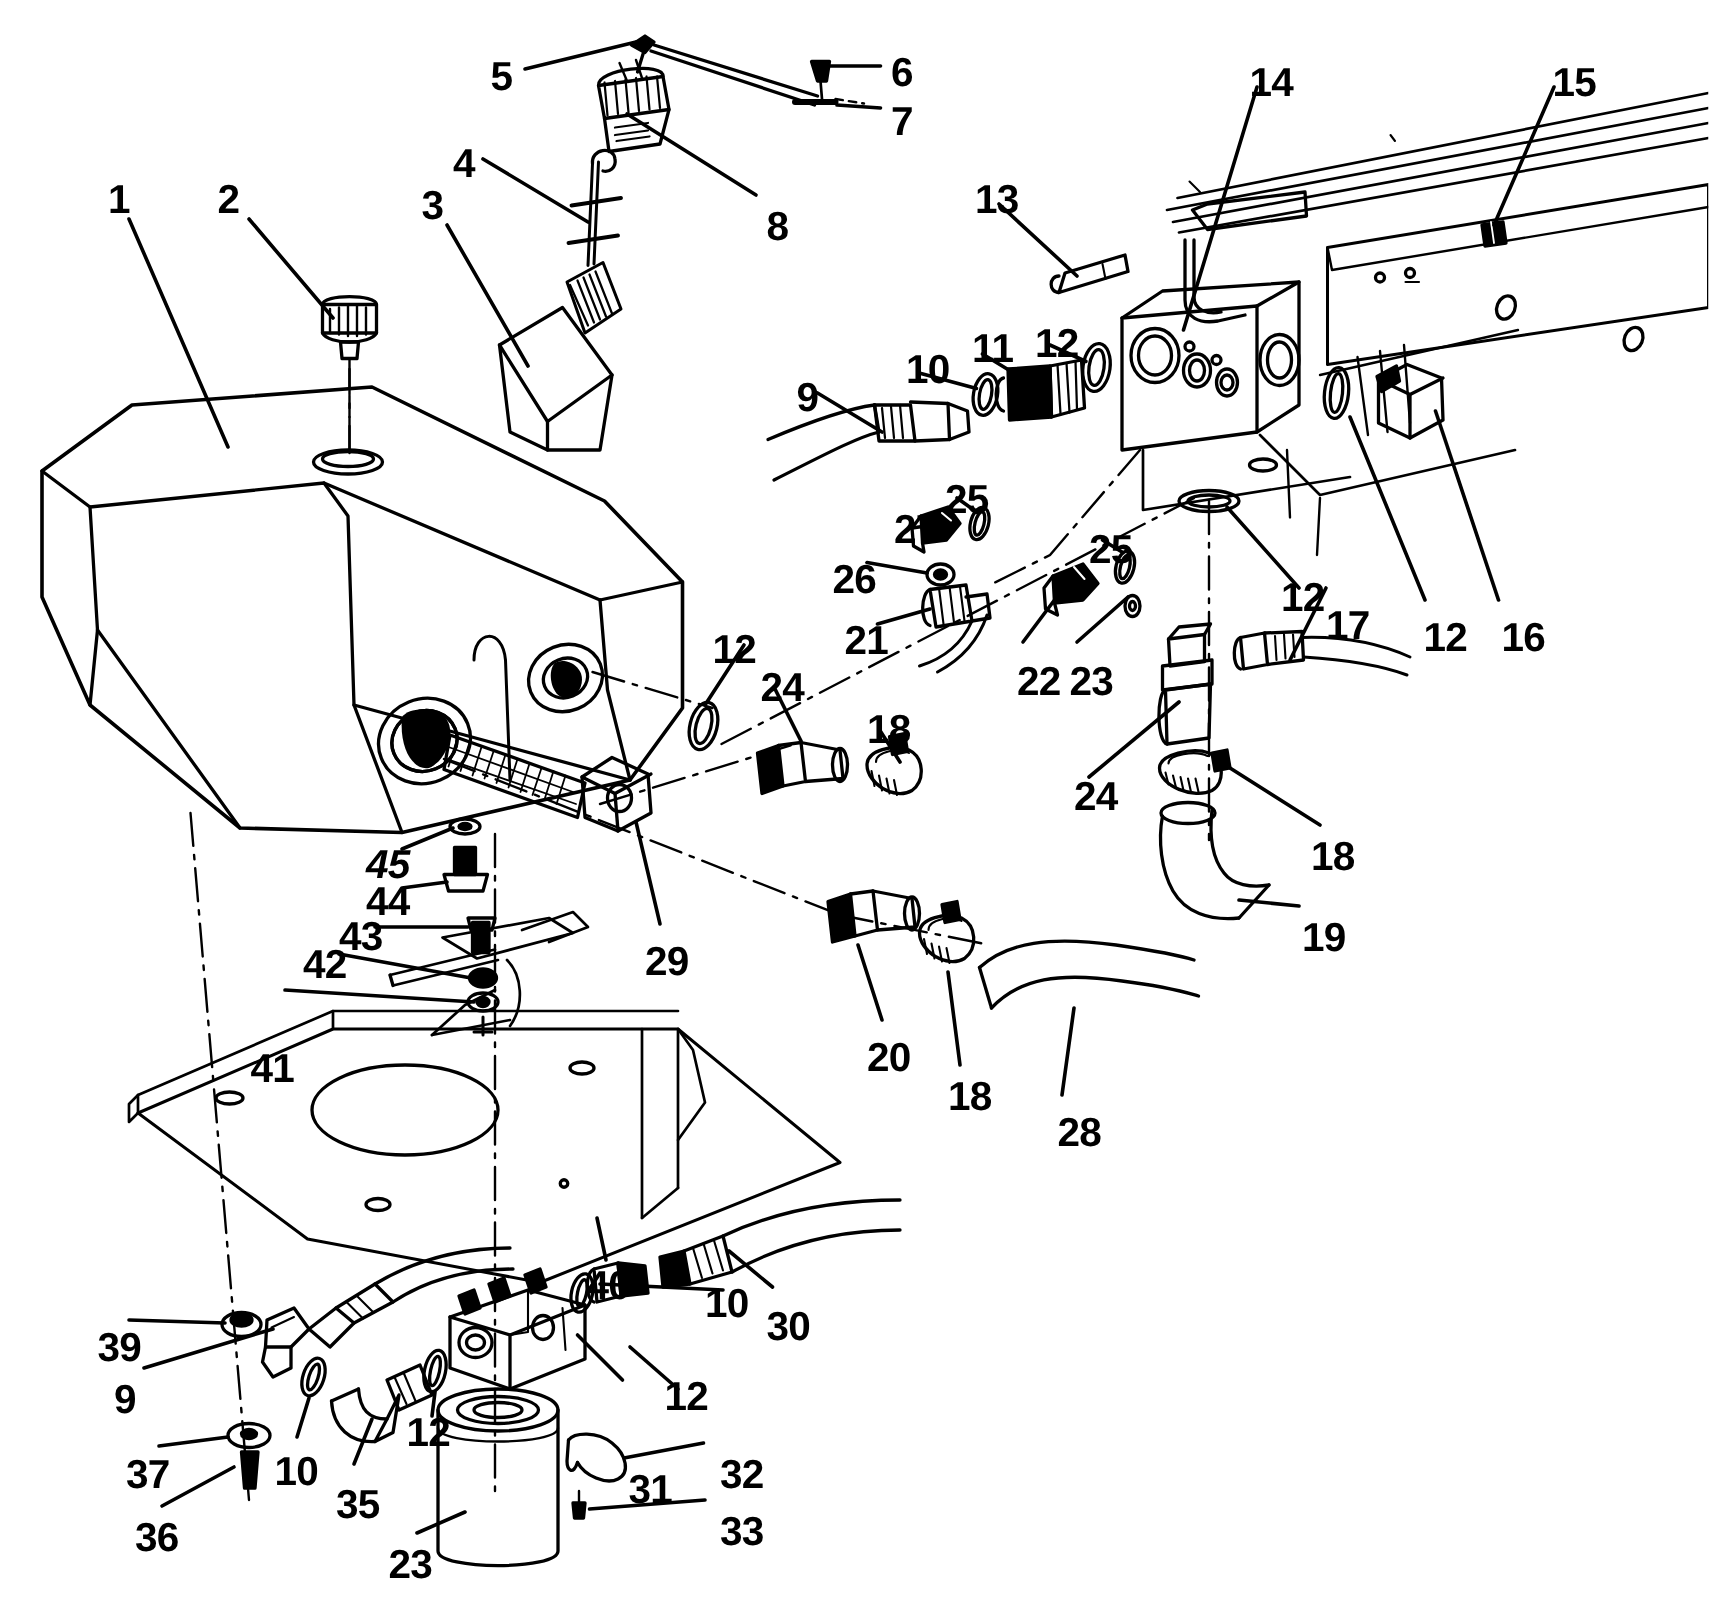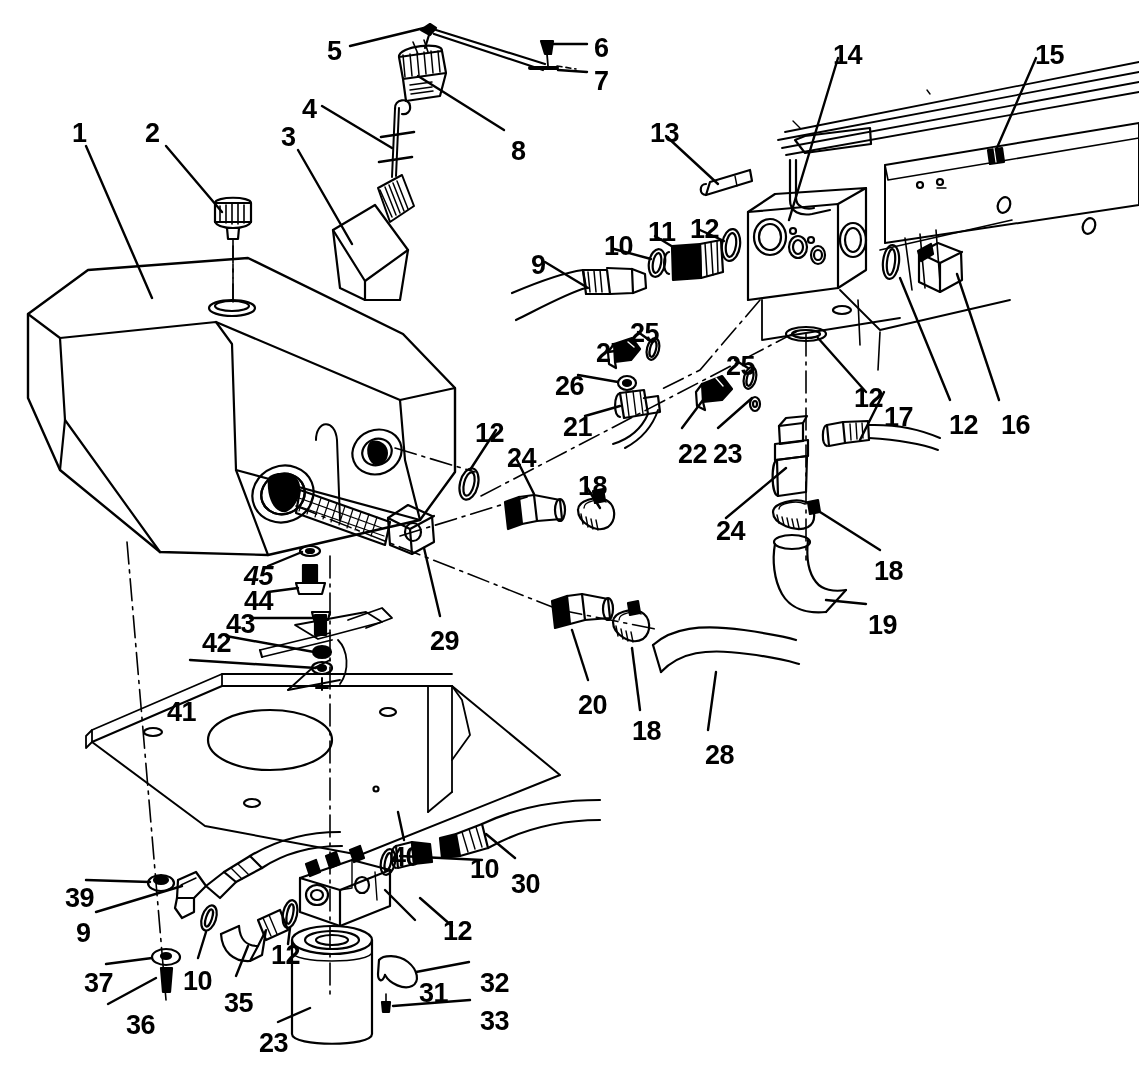--- a/index.html
+++ b/index.html
@@ -551,21 +551,21 @@
       <div class="callout" style="left: 555px; top: 373px;">26</div>
       <div class="callout" style="left: 596px; top: 340px;">27</div>
       <div class="callout" style="left: 705px; top: 742px;">28</div>
       <div class="callout" style="left: 430px; top: 628px;">29</div>
       <div class="callout" style="left: 511px; top: 871px;">30</div>
       <div class="callout" style="left: 419px; top: 932px; margin-top: 48px;">31</div>
       <div class="callout" style="left: 480px; top: 970px;">32</div>
       <div class="callout" style="left: 480px; top: 1008px;">33</div>
       <div class="callout" style="left: 259px; top: 1030px;">23</div>
       <div class="callout" style="left: 224px; top: 990px;">35</div>
-      <div class="callout" style="left: 90px; top: 1012px; margin-left: 36px;">36</div>
+      <div class="callout" style="left: 90px; top: 1012px;">36</div>
       <div class="callout" style="left: 84px; top: 970px;">37</div>
       <div class="callout" style="left: 65px; top: 885px;">39</div>
       <div class="callout" style="left: 391px; top: 844px; text-align: center;">40</div>
       <div class="callout" style="left: 167px; top: 657px; margin-top: 42px;">41</div>
       <div class="callout" style="left: 202px; top: 630px;">42</div>
       <div class="callout" style="left: 226px; top: 611px;">43</div>
       <div class="callout" style="left: 244px; top: 588px;">44</div>
       <div class="callout" style="left: 244px; top: 563px; font-style: italic;">45</div>
       <div class="callout" style="left: 475px; top: 420px;">12</div>
       <div class="callout" style="left: 854px; top: 385px;">12</div>

